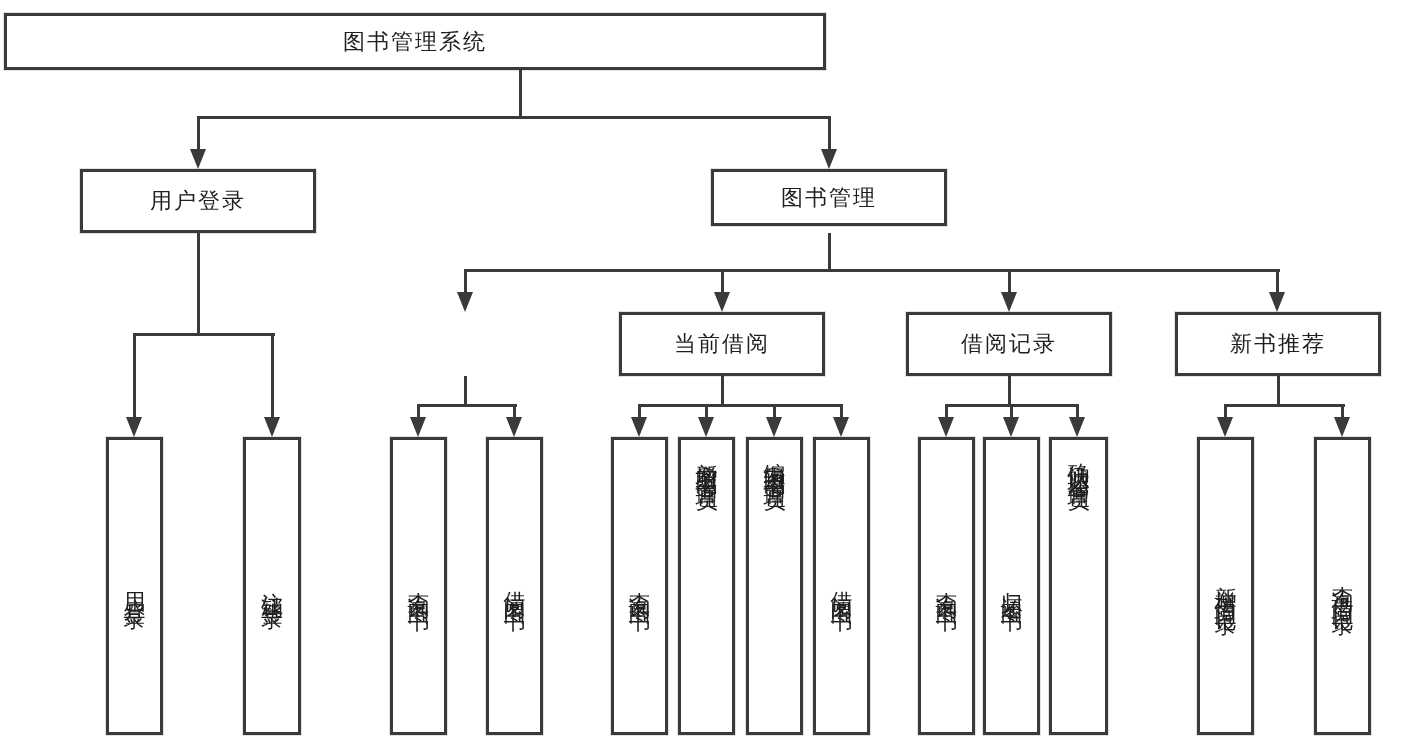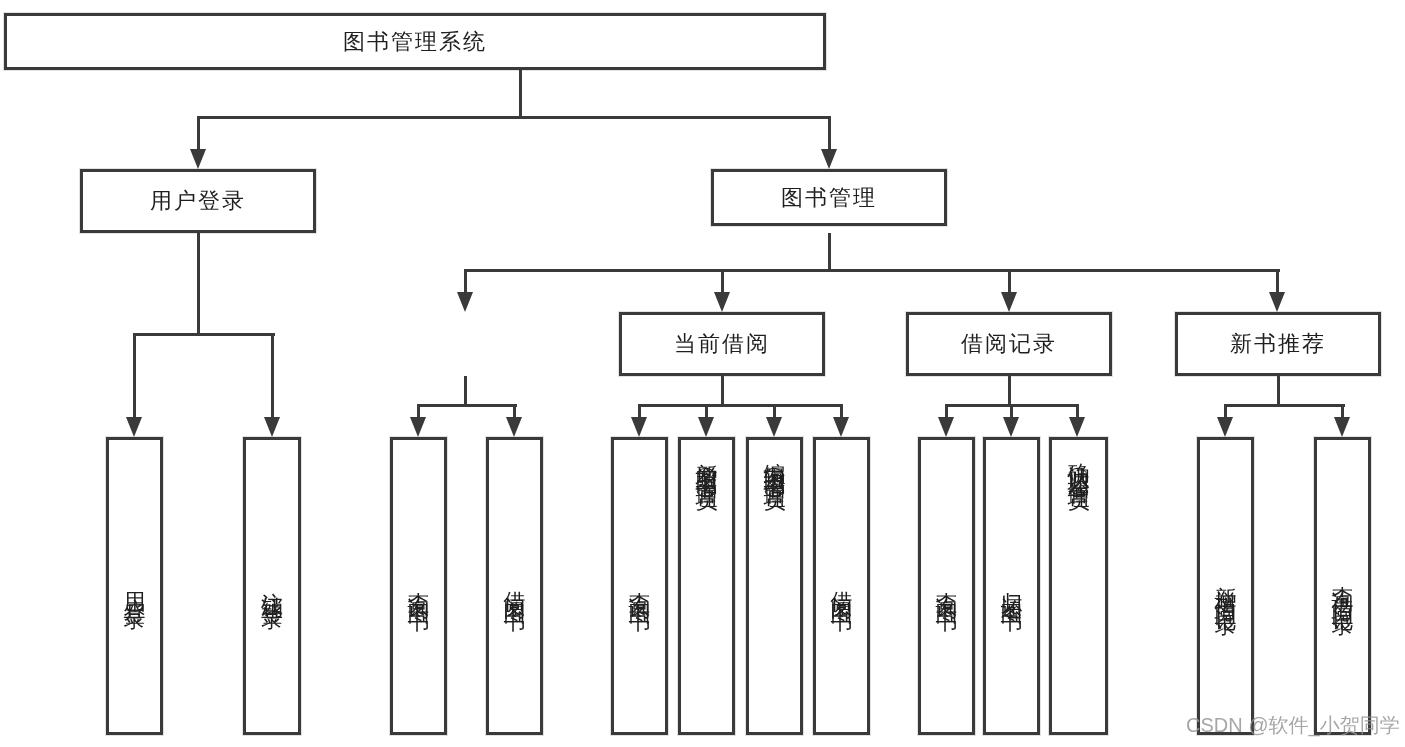--- a/index.html
+++ b/index.html
@@ -161,15 +161,14 @@
     <span class="vtext">确认归还（管理员）</span>
   </div>
 
   <div class="leaf" style="left:1197px;top:437px;width:57px;height:298px;">
     <span class="vtext">新增借阅记录</span>
   </div>
   <div class="leaf" style="left:1314px;top:437px;width:57px;height:298px;">
     <span class="vtext">查询借阅记录</span>
   </div>
 
-  <div class="watermark">CSDN @软件_小贺同学</div>
 
 </div>
 
 </body></html>

